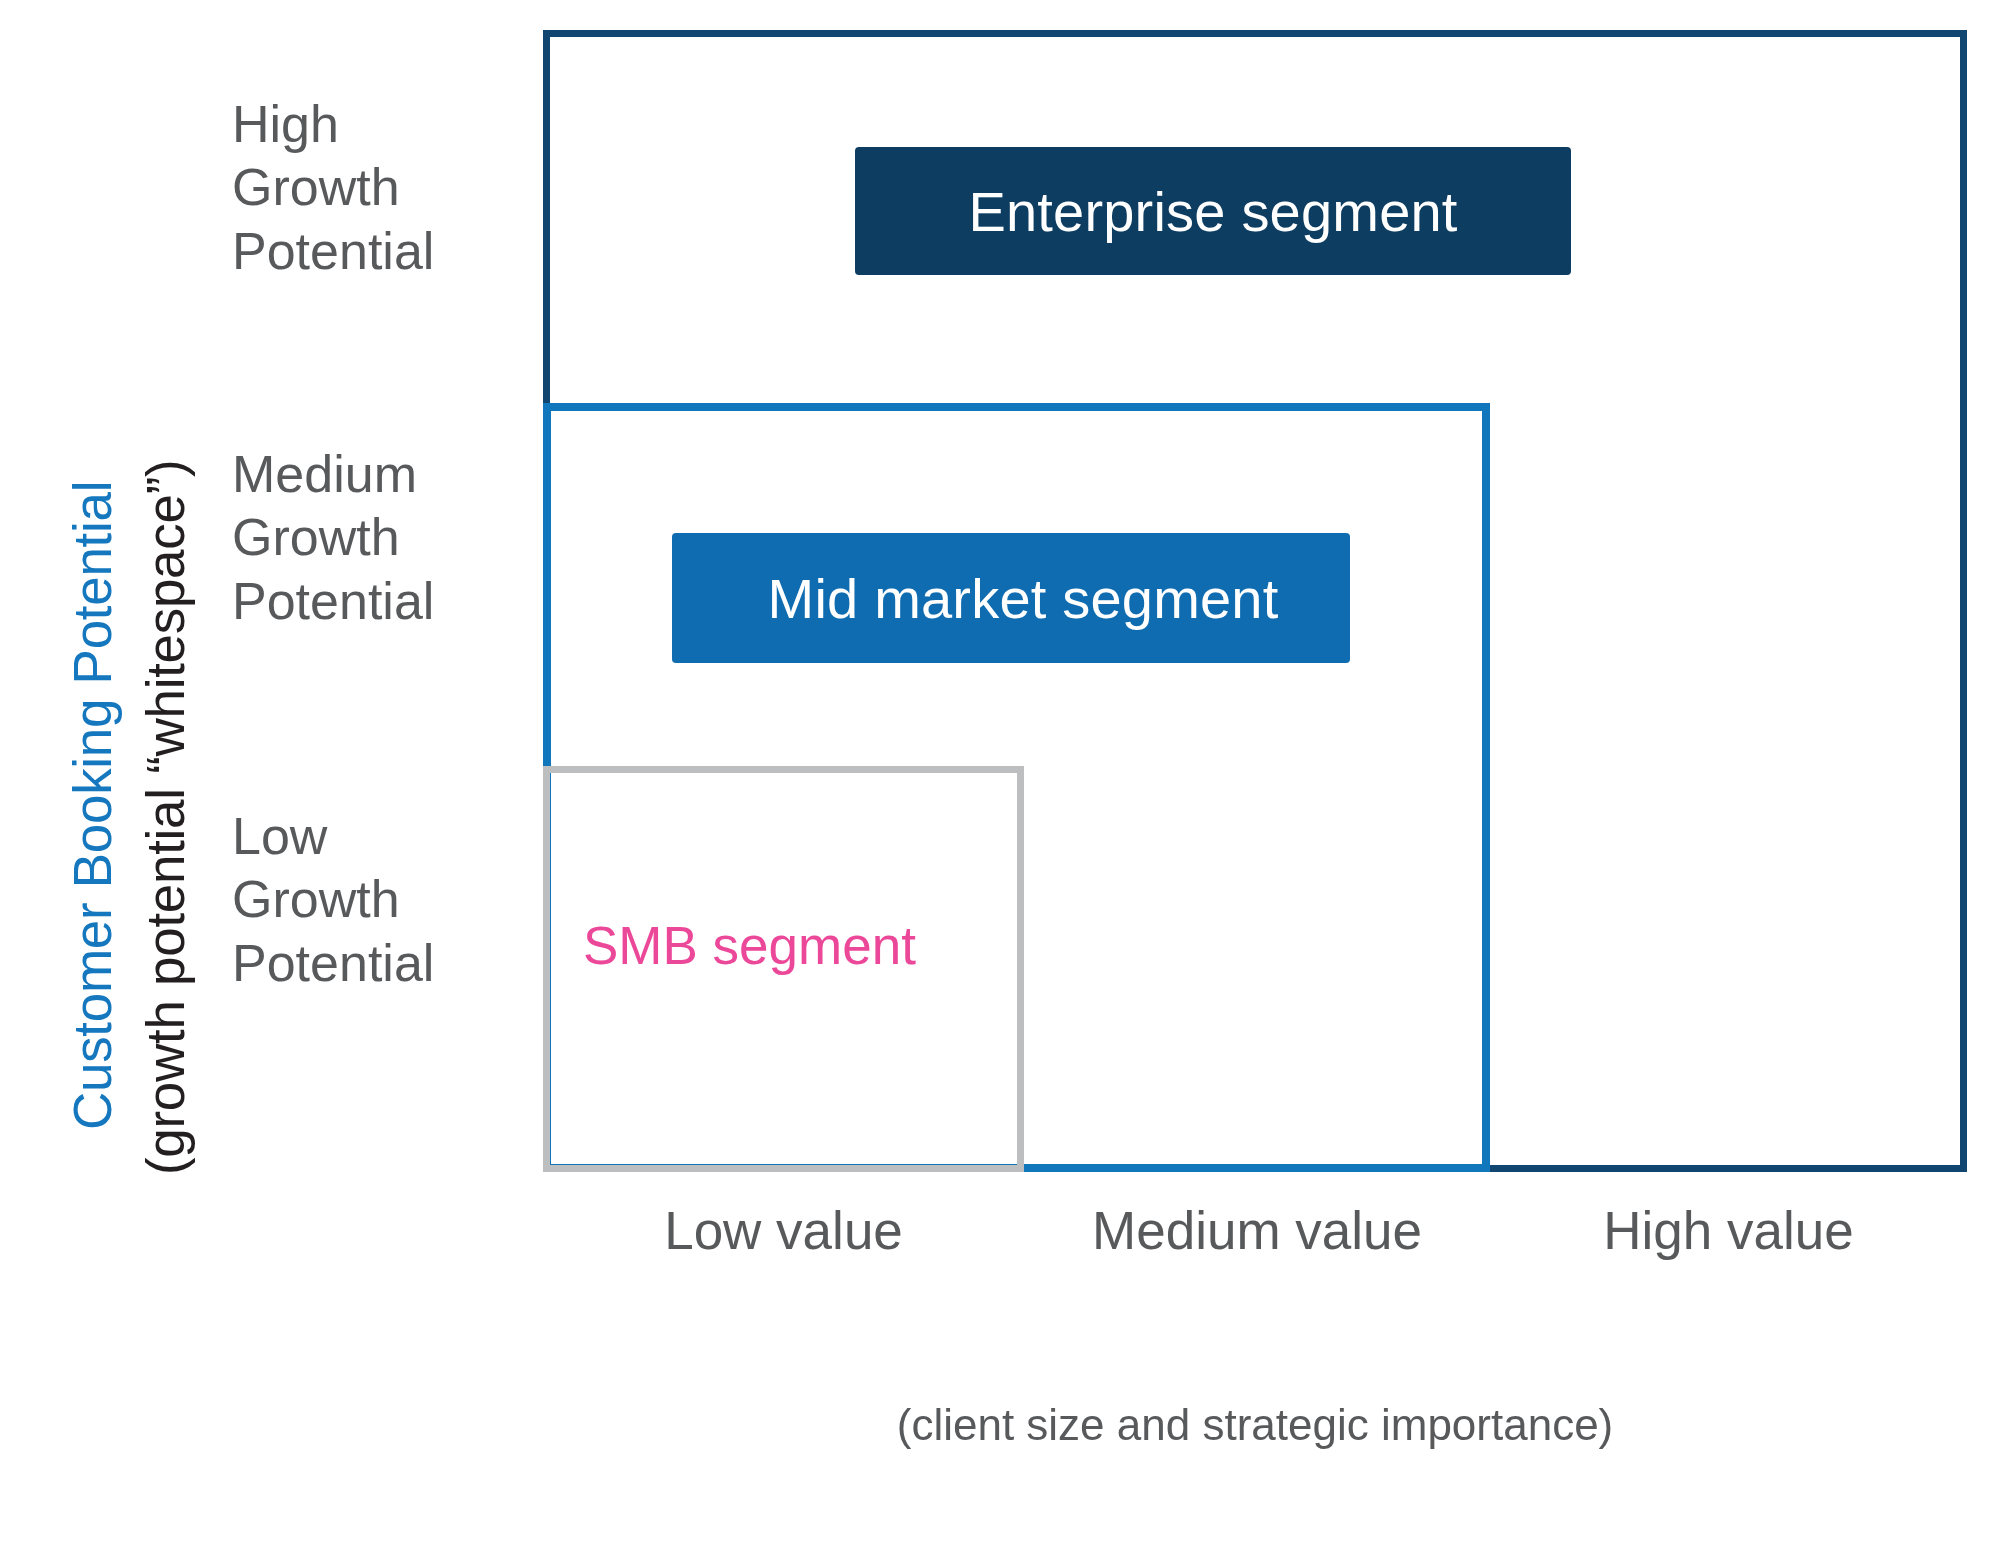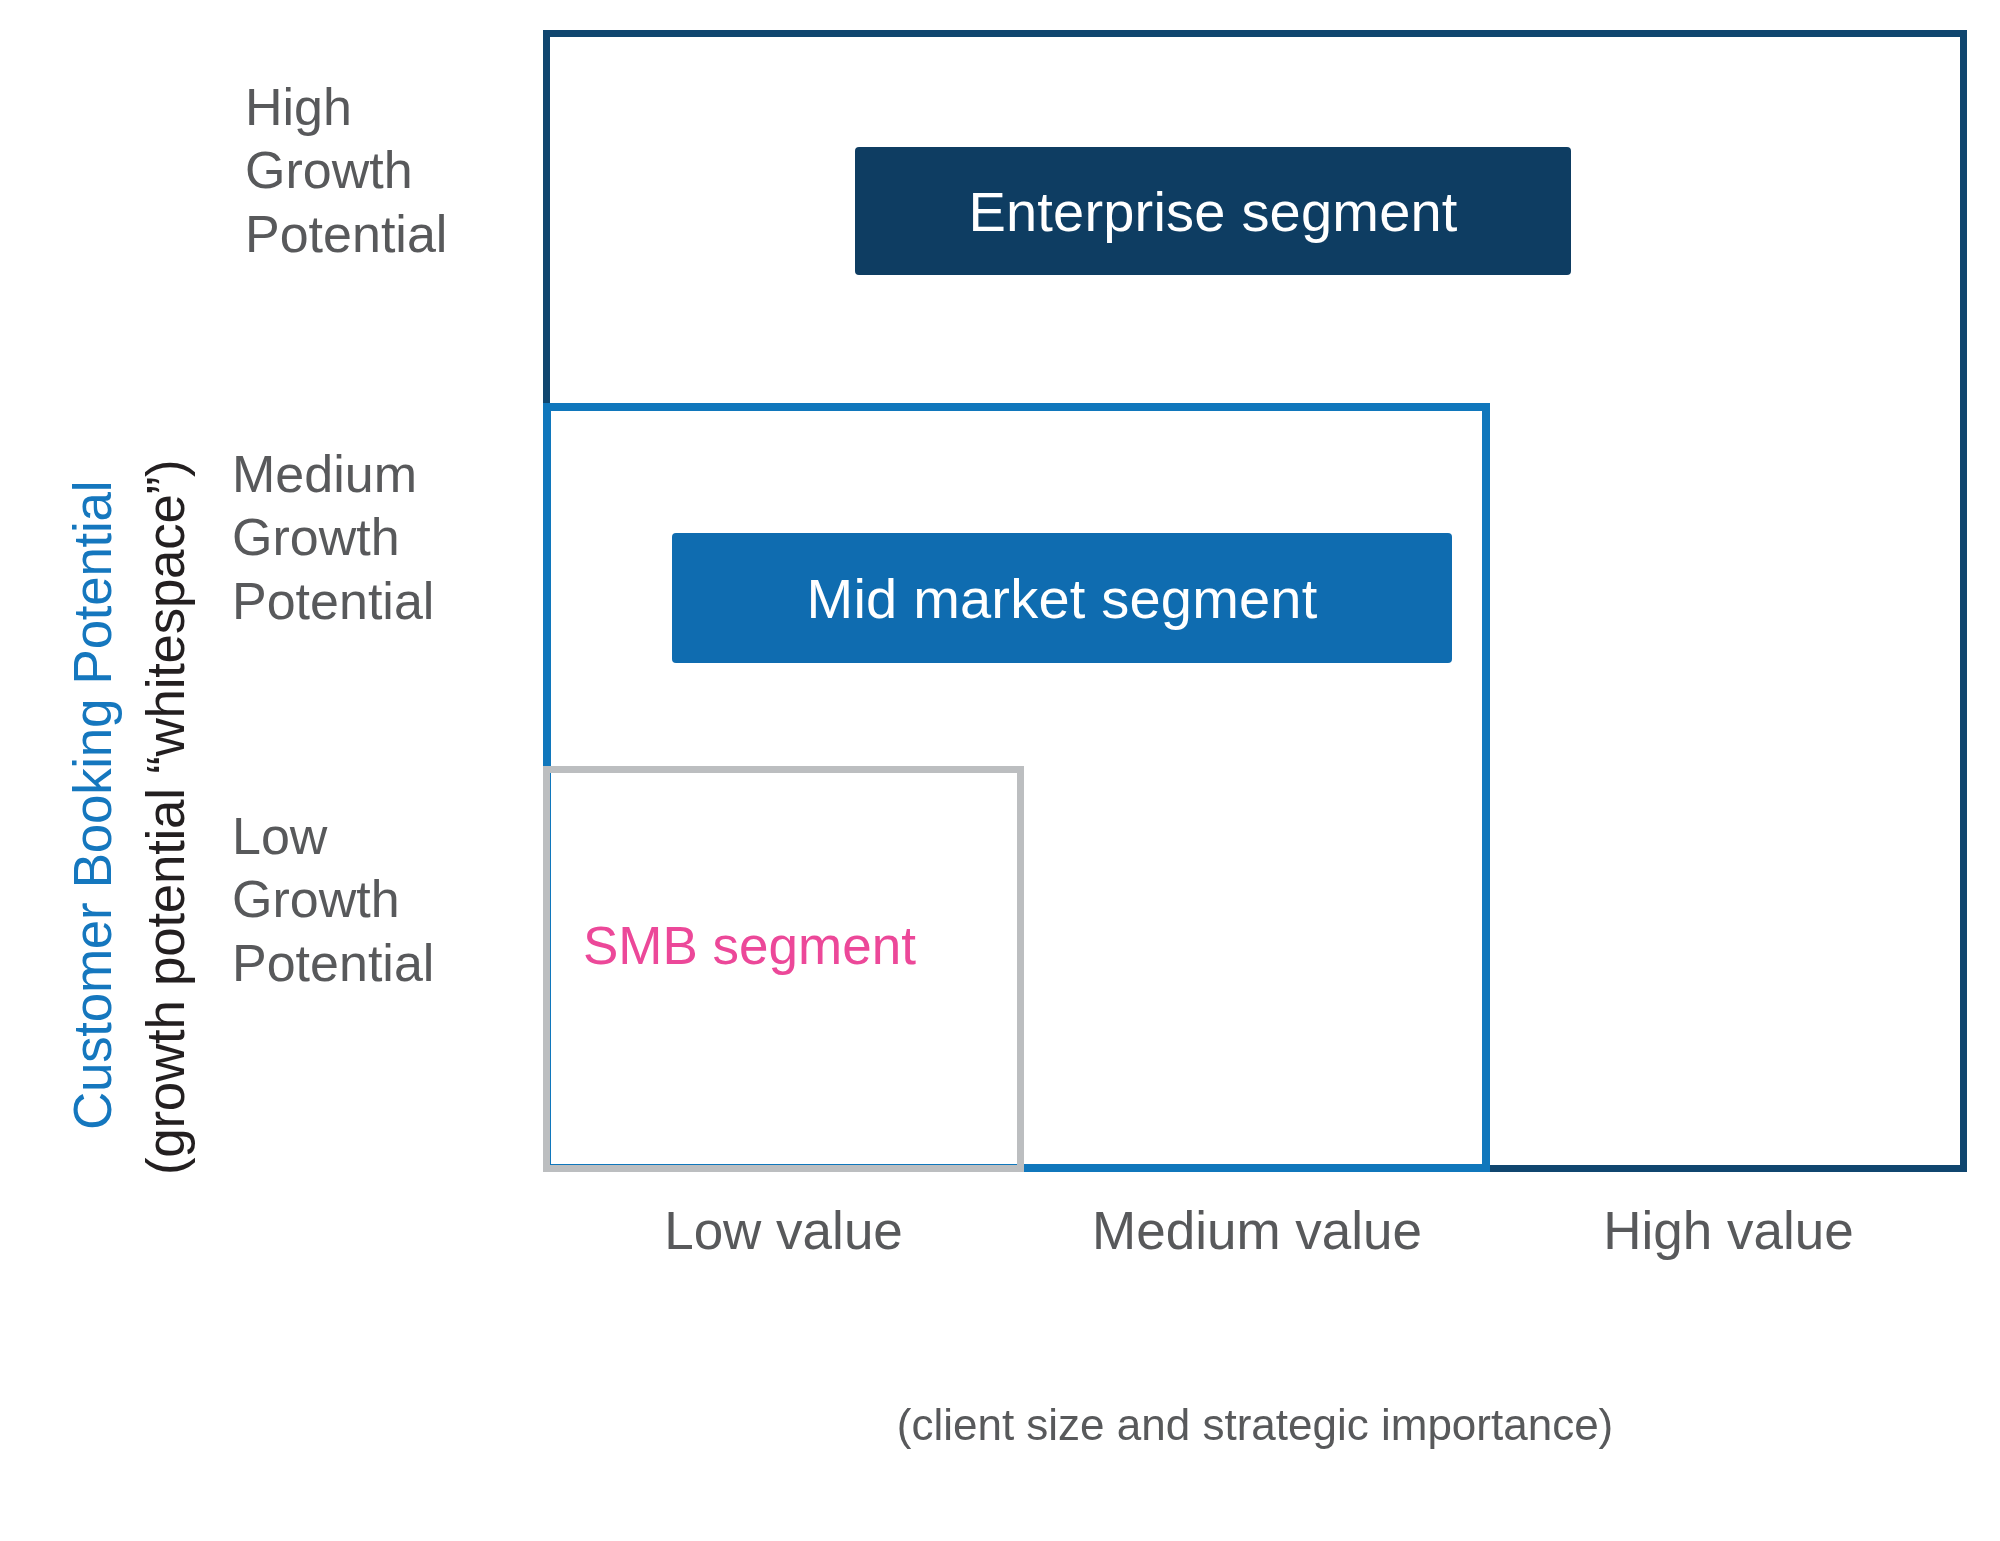--- a/index.html
+++ b/index.html
@@ -49,21 +49,21 @@
   
   .tier-label {
     position: absolute;
     left: 232px;
     width: 300px;
     color: #58595B;
     font-size: 52px;
     line-height: 1.22;
     text-align: left;
   }
-  .tier-high   { top: 76px; margin-left: 13px; }
+  .tier-high   { top: 93px; }
   .tier-medium { top: 443px; }
   .tier-low    { top: 805px; }
 
   
   .box {
     position: absolute;
     box-sizing: border-box;
     background: transparent;
   }
   .box-enterprise {
@@ -102,23 +102,24 @@
   .pill-enterprise {
     left: 855px;
     top: 147px;
     width: 716px;
     height: 128px;
     background: #0E3D62;
   }
   .pill-mid {
     left: 672px;
     top: 533px;
-    width: 780px;
+    width: 654px;
     height: 130px;
     background: #0F6CB0;
+    padding-left: 24px;
   }
 
   
   .smb-label {
     position: absolute;
     left: 583px;
     top: 915px;
     color: #ec4899;
     font-size: 53px;
     white-space: nowrap;

